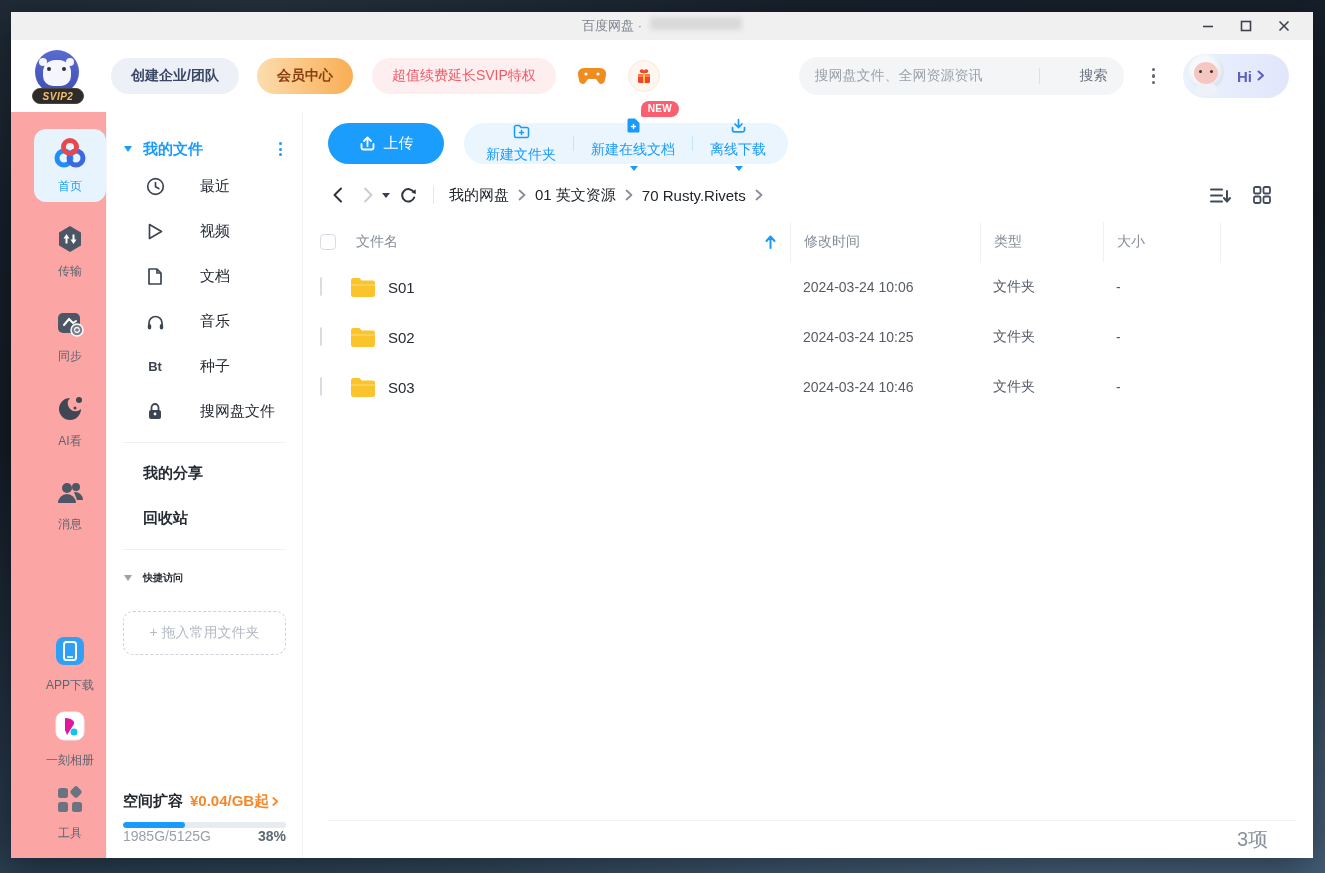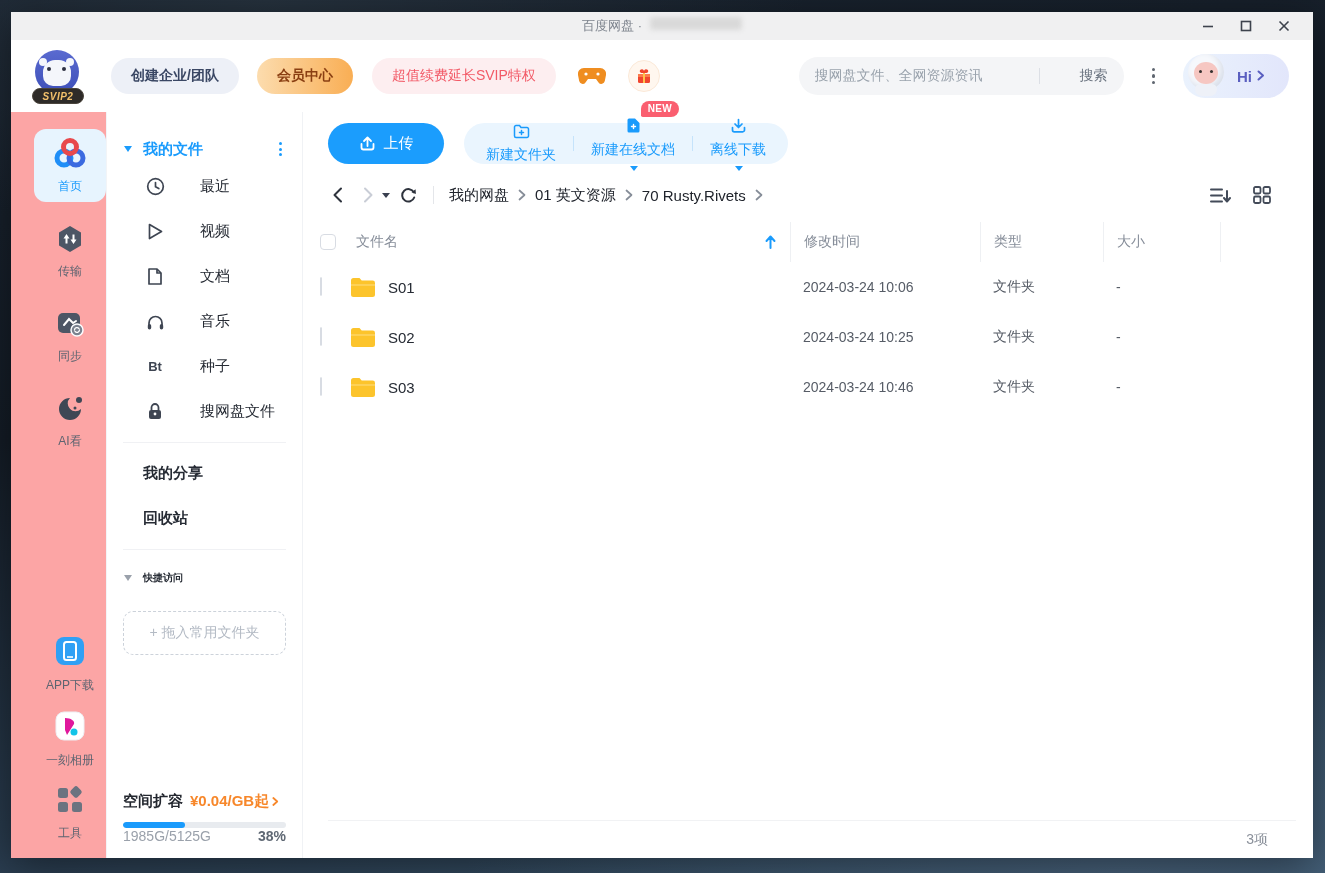--- a/index.html
+++ b/index.html
@@ -116,21 +116,21 @@
   .th-sep { border-left:1px solid #eef0f3; padding-left:13px; }
   .cb-cell { padding-left:17px; }
   .checkbox { width:16px; height:16px; border:1.5px solid #d8dce3; border-radius:4px; background:#fff; cursor:pointer; }
   .th-name { padding-left:8px; }
   .sort-up { margin-left:auto; margin-right:14px; cursor:pointer; display:flex; }
   .trow { height:50px; cursor:pointer; }
   .cell-name { display:flex; align-items:center; padding-left:2px; }
   .file-name { margin-left:12px; font-size:15px; color:#262b34; }
   .cell-txt { font-size:14px; color:#565c66; padding-left:13px; }
   .scroll-fill { flex:1; }
-  .main-footer { border-top:1px solid #f1f2f4; margin:0 17px 0 25px; height:38px; display:flex; align-items:center; justify-content:flex-end; padding-right:28px; color:#8b919b; font-size:14px; flex:0 0 auto; }
+  .main-footer { border-top:1px solid #f1f2f4; margin:0 17px 0 25px; height:38px; display:flex; align-items:center; justify-content:flex-end; padding-right:28px; color:#8b919b; font-size:20px; flex:0 0 auto; }
 </style>
 </head>
 <body>
 
 <div class="window">
 
   <div class="titlebar">
     <div class="titlebar-text">
       <span>百度网盘 ·</span>
       <span class="redacted"></span>
@@ -247,20 +247,31 @@
           <svg width="30" height="30" viewBox="0 0 30 30">
               <path d="M15 4 a11 11 0 1 0 11 11 a7 7 0 0 1 -11 -11 Z" fill="#3f4755"></path>
               <circle cx="24" cy="6" r="3" fill="#3f4755"></circle>
               <circle cx="14" cy="16" r="1.5" fill="#3f4755"></circle>
               <circle cx="20" cy="14" r="1.5" fill="#3f4755"></circle>
               <circle cx="17" cy="15.5" r="6.5" fill="none" stroke="#fbfcfe" stroke-width="0"></circle>
             </svg>
         </span>
         <span class="rail-label">AI看</span>
       </div>
+      <div class="rail-item">
+        <span>
+          <svg width="30" height="28" viewBox="0 0 30 28">
+              <circle cx="12" cy="9" r="5" fill="#4d5665"></circle>
+              <path d="M3 24 a9 9 0 0 1 18 0 Z" fill="#4d5665"></path>
+              <circle cx="21" cy="8" r="4" fill="#4d5665"></circle>
+              <path d="M19 13 a8 8 0 0 1 9 8 h-6" fill="#4d5665"></path>
+            </svg>
+        </span>
+        <span class="rail-label">消息</span>
+      </div>
       <div class="rail-spacer"></div>
       <div class="rail-bot">
         <span>
           <svg width="32" height="32" viewBox="0 0 32 32">
               <rect x="2" y="2" width="28" height="28" rx="8" fill="#2fa0f5"></rect>
               <rect x="10" y="7" width="12" height="18" rx="2.5" fill="none" stroke="#fff" stroke-width="2"></rect>
               <line x1="13" y1="22" x2="19" y2="22" stroke="#fff" stroke-width="1.6"></line>
             </svg>
         </span>
         <span class="rail-label">APP下载</span>

